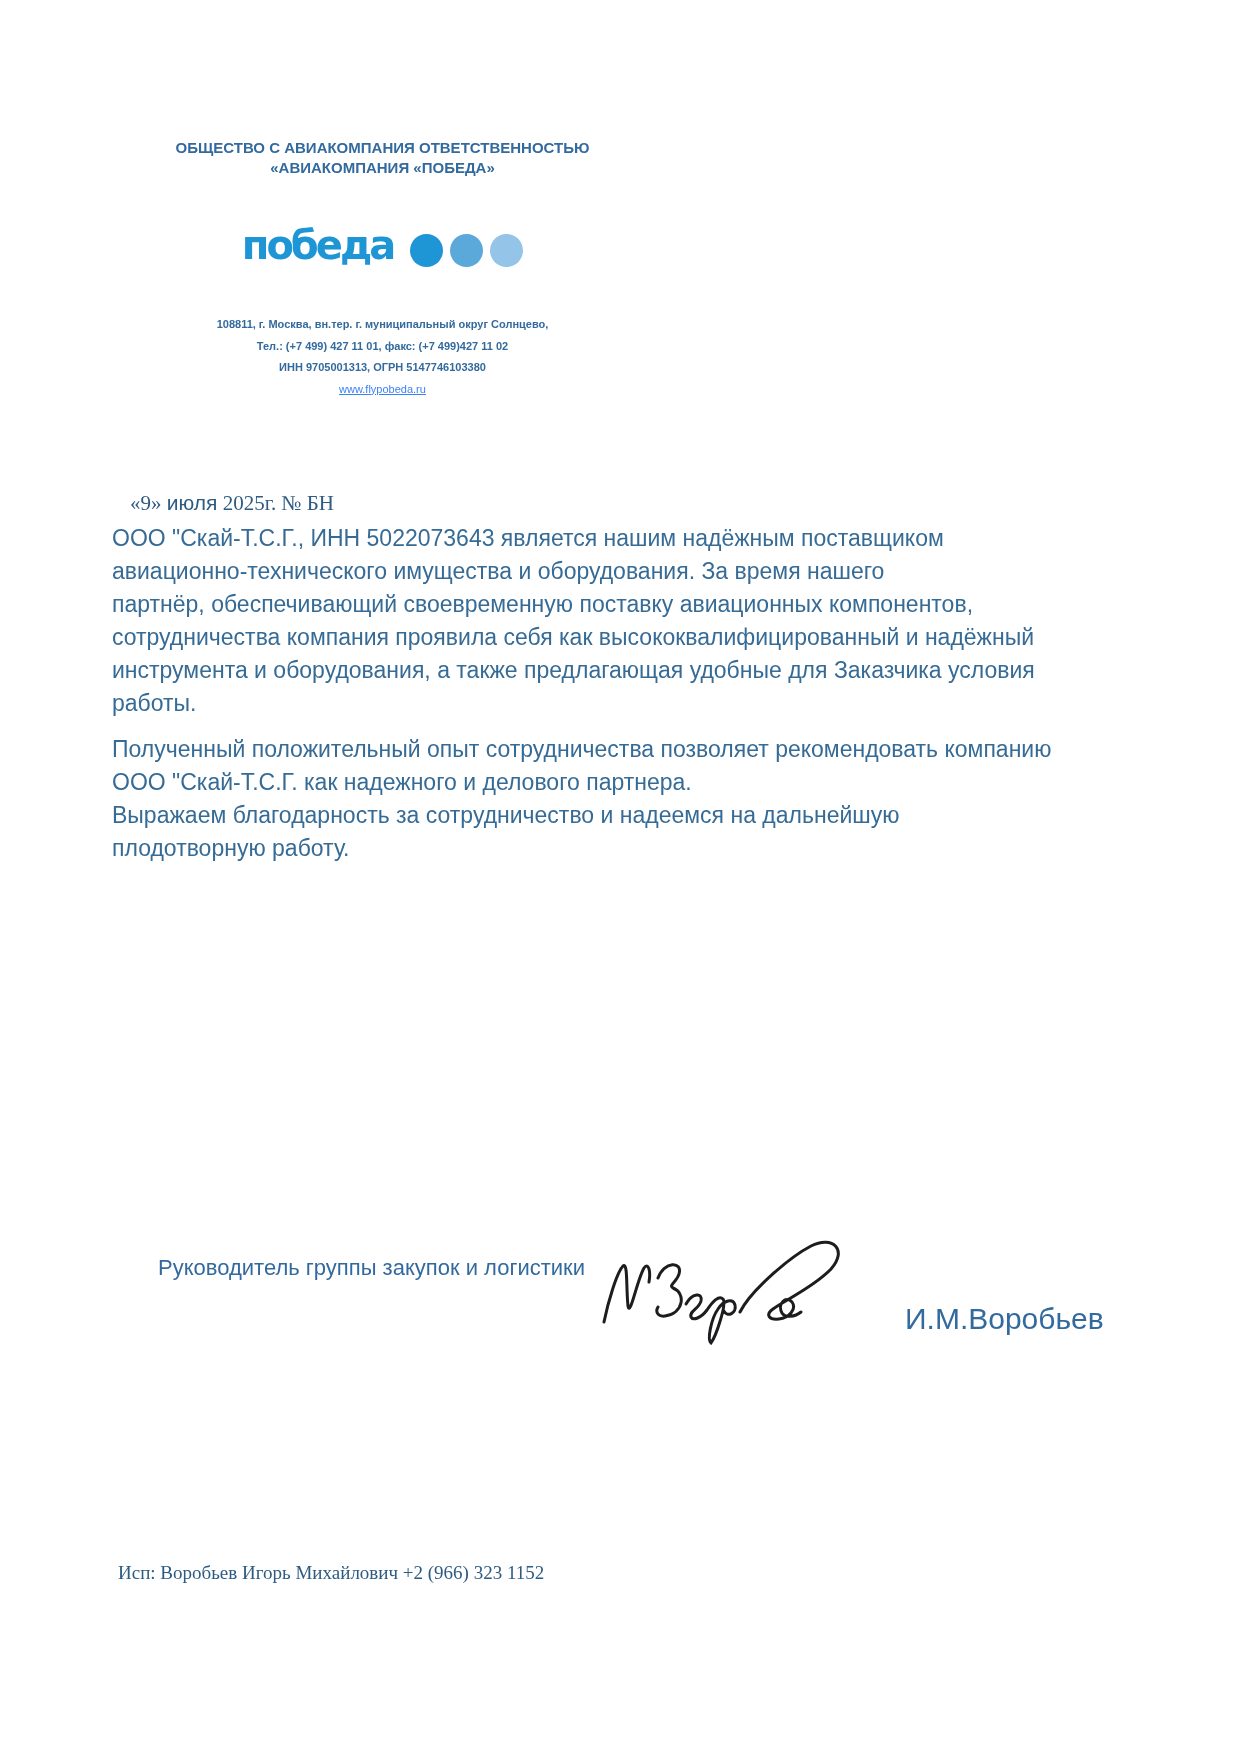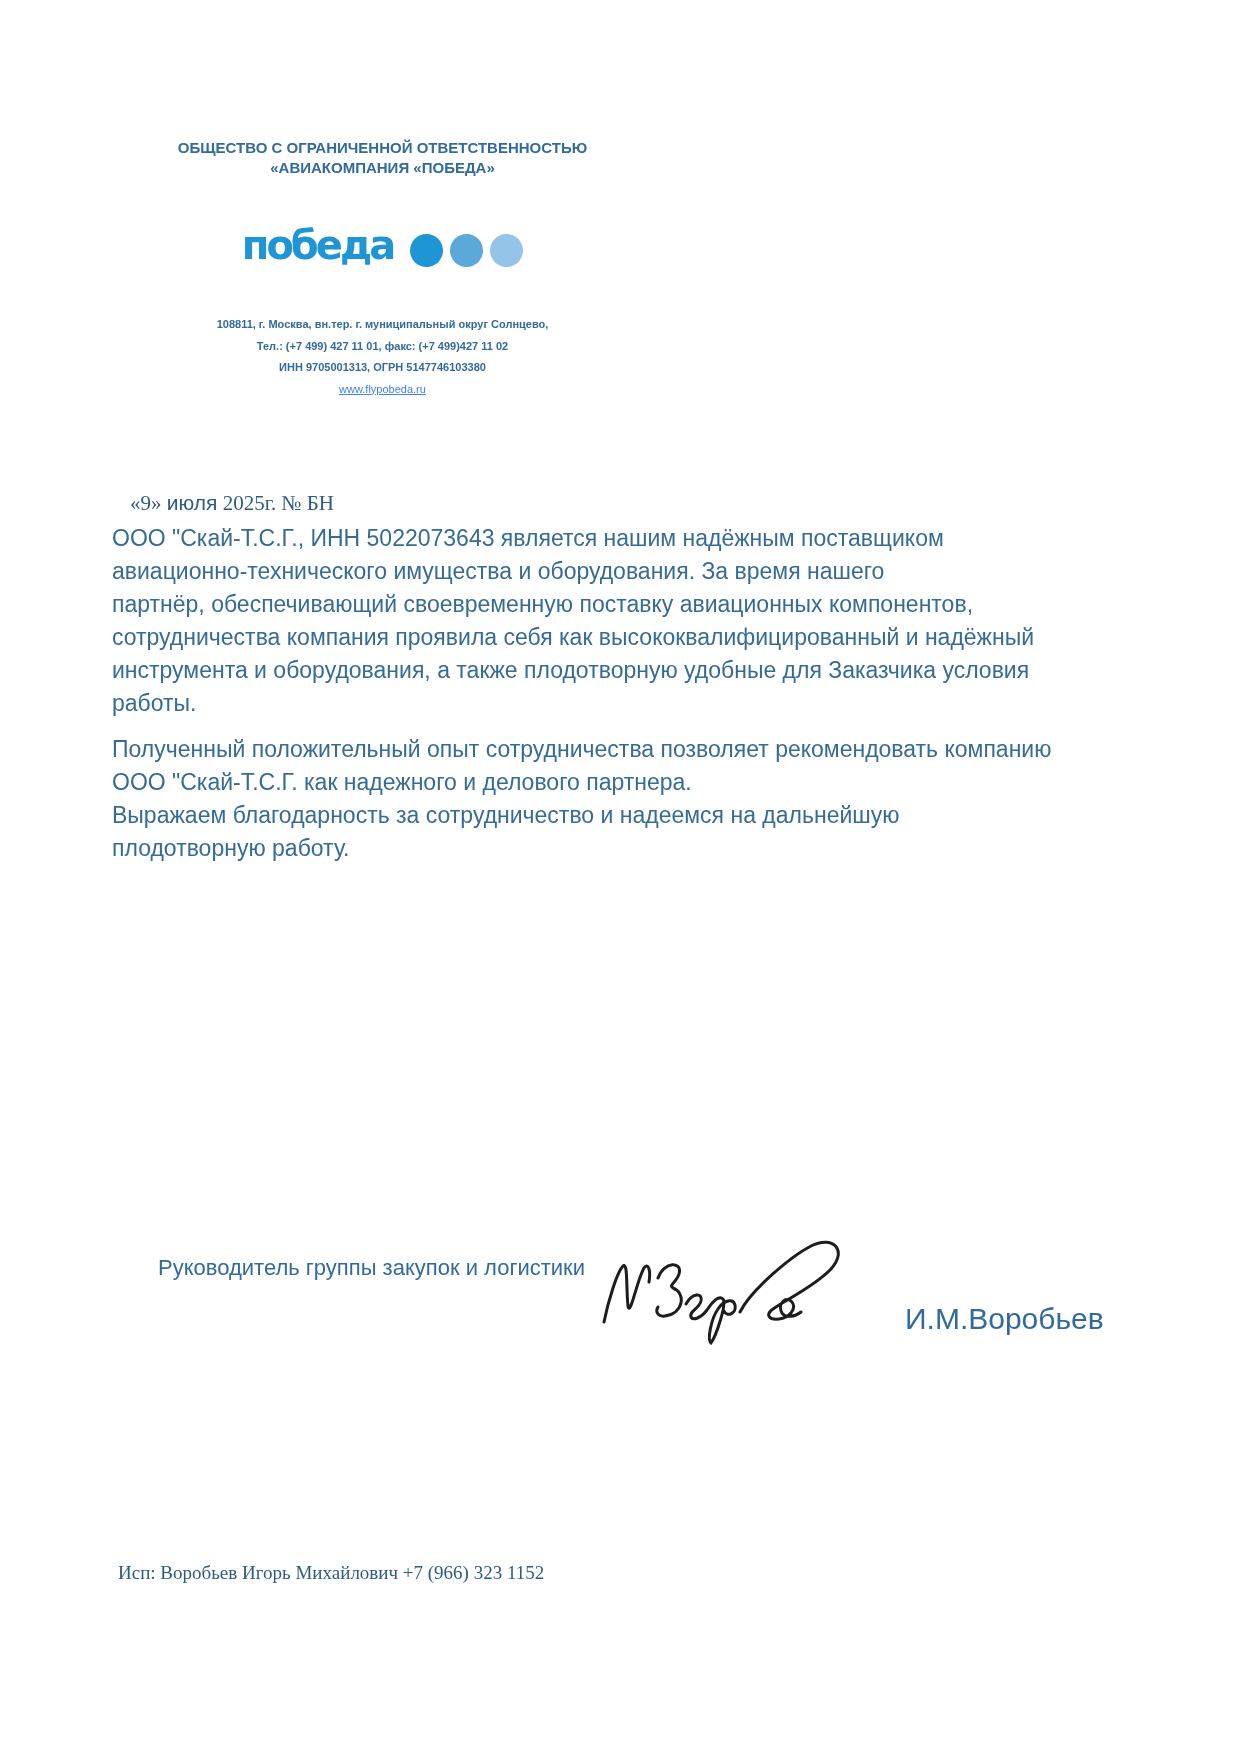--- a/index.html
+++ b/index.html
@@ -125,21 +125,21 @@
     color: #2e5b82;
     white-space: nowrap;
   }
 </style>
 </head>
 <body>
 
 <div class="page">
 
   <div class="letterhead">
-    <div class="org-line">ОБЩЕСТВО С ОГРАНИЧЕННОЙ ОТВЕТСТВЕННОСТЬЮ</div>
+    <div class="org-line">ОБЩЕСТВО С АВИАКОМПАНИЯ ОТВЕТСТВЕННОСТЬЮ</div>
     <div class="org-line">«АВИАКОМПАНИЯ «ПОБЕДА»</div>
 
     <div class="logo-row">
       <span class="logo-text">победа</span>
       <span class="logo-dots">
         <span class="dot dot1"></span>
         <span class="dot dot2"></span>
         <span class="dot dot3"></span>
       </span>
     </div>
@@ -159,21 +159,21 @@
     <span class="date-month">июля</span>
     <span>2025г. № БН</span>
   </div>
 
   <div class="body-text">
     <div class="para">
       <div class="body-line">ООО "Скай-Т.С.Г., ИНН 5022073643 является нашим надёжным поставщиком</div>
       <div class="body-line">авиационно-технического имущества и оборудования. За время нашего</div>
       <div class="body-line">партнёр, обеспечивающий своевременную поставку авиационных компонентов,</div>
       <div class="body-line">сотрудничества компания проявила себя как высококвалифицированный и надёжный</div>
-      <div class="body-line">инструмента и оборудования, а также плодотворную удобные для Заказчика условия</div>
+      <div class="body-line">инструмента и оборудования, а также предлагающая удобные для Заказчика условия</div>
       <div class="body-line">работы.</div>
     </div>
     <div class="para">
       <div class="body-line">Полученный положительный опыт сотрудничества позволяет рекомендовать компанию</div>
       <div class="body-line">ООО "Скай-Т.С.Г. как надежного и делового партнера.</div>
       <div class="body-line">Выражаем благодарность за сотрудничество и надеемся на дальнейшую</div>
       <div class="body-line">плодотворную работу.</div>
     </div>
   </div>
 
@@ -185,15 +185,15 @@
         <path d="M16,102 C20,82 29,52 35,46 C40,42 38,68 40,86 C42,98 49,60 56,48 C60,42 63,50 61,62"></path>
         <path d="M70,58 C76,41 95,41 91,54 C89,62 80,65 85,68 C98,73 96,93 77,96 C70,97 67,92 70,87"></path>
         <path d="M98,84 C104,73 115,72 113,81 C111,89 101,91 103,97 C105,101 113,98 119,90 C125,81 131,75 135,79 C139,84 128,116 123,123 C119,120 123,99 130,89 C136,80 145,78 147,85 C149,93 139,98 136,91"></path>
         <path d="M152,92 C163,70 202,37 223,26 C245,15 260,30 243,49 C226,67 197,80 185,89 C177,95 181,100 191,99 C201,98 209,89 204,82 C198,75 189,84 194,93 C197,98 207,97 213,92"></path>
       </g>
     </svg>
   </div>
 
   <div class="sig-name">И.М.Воробьев</div>
 
-  <div class="footer-line">Исп: Воробьев Игорь Михайлович +7 (966) 323 1152</div>
+  <div class="footer-line">Исп: Воробьев Игорь Михайлович +2 (966) 323 1152</div>
 
 </div>
 
 </body></html>

